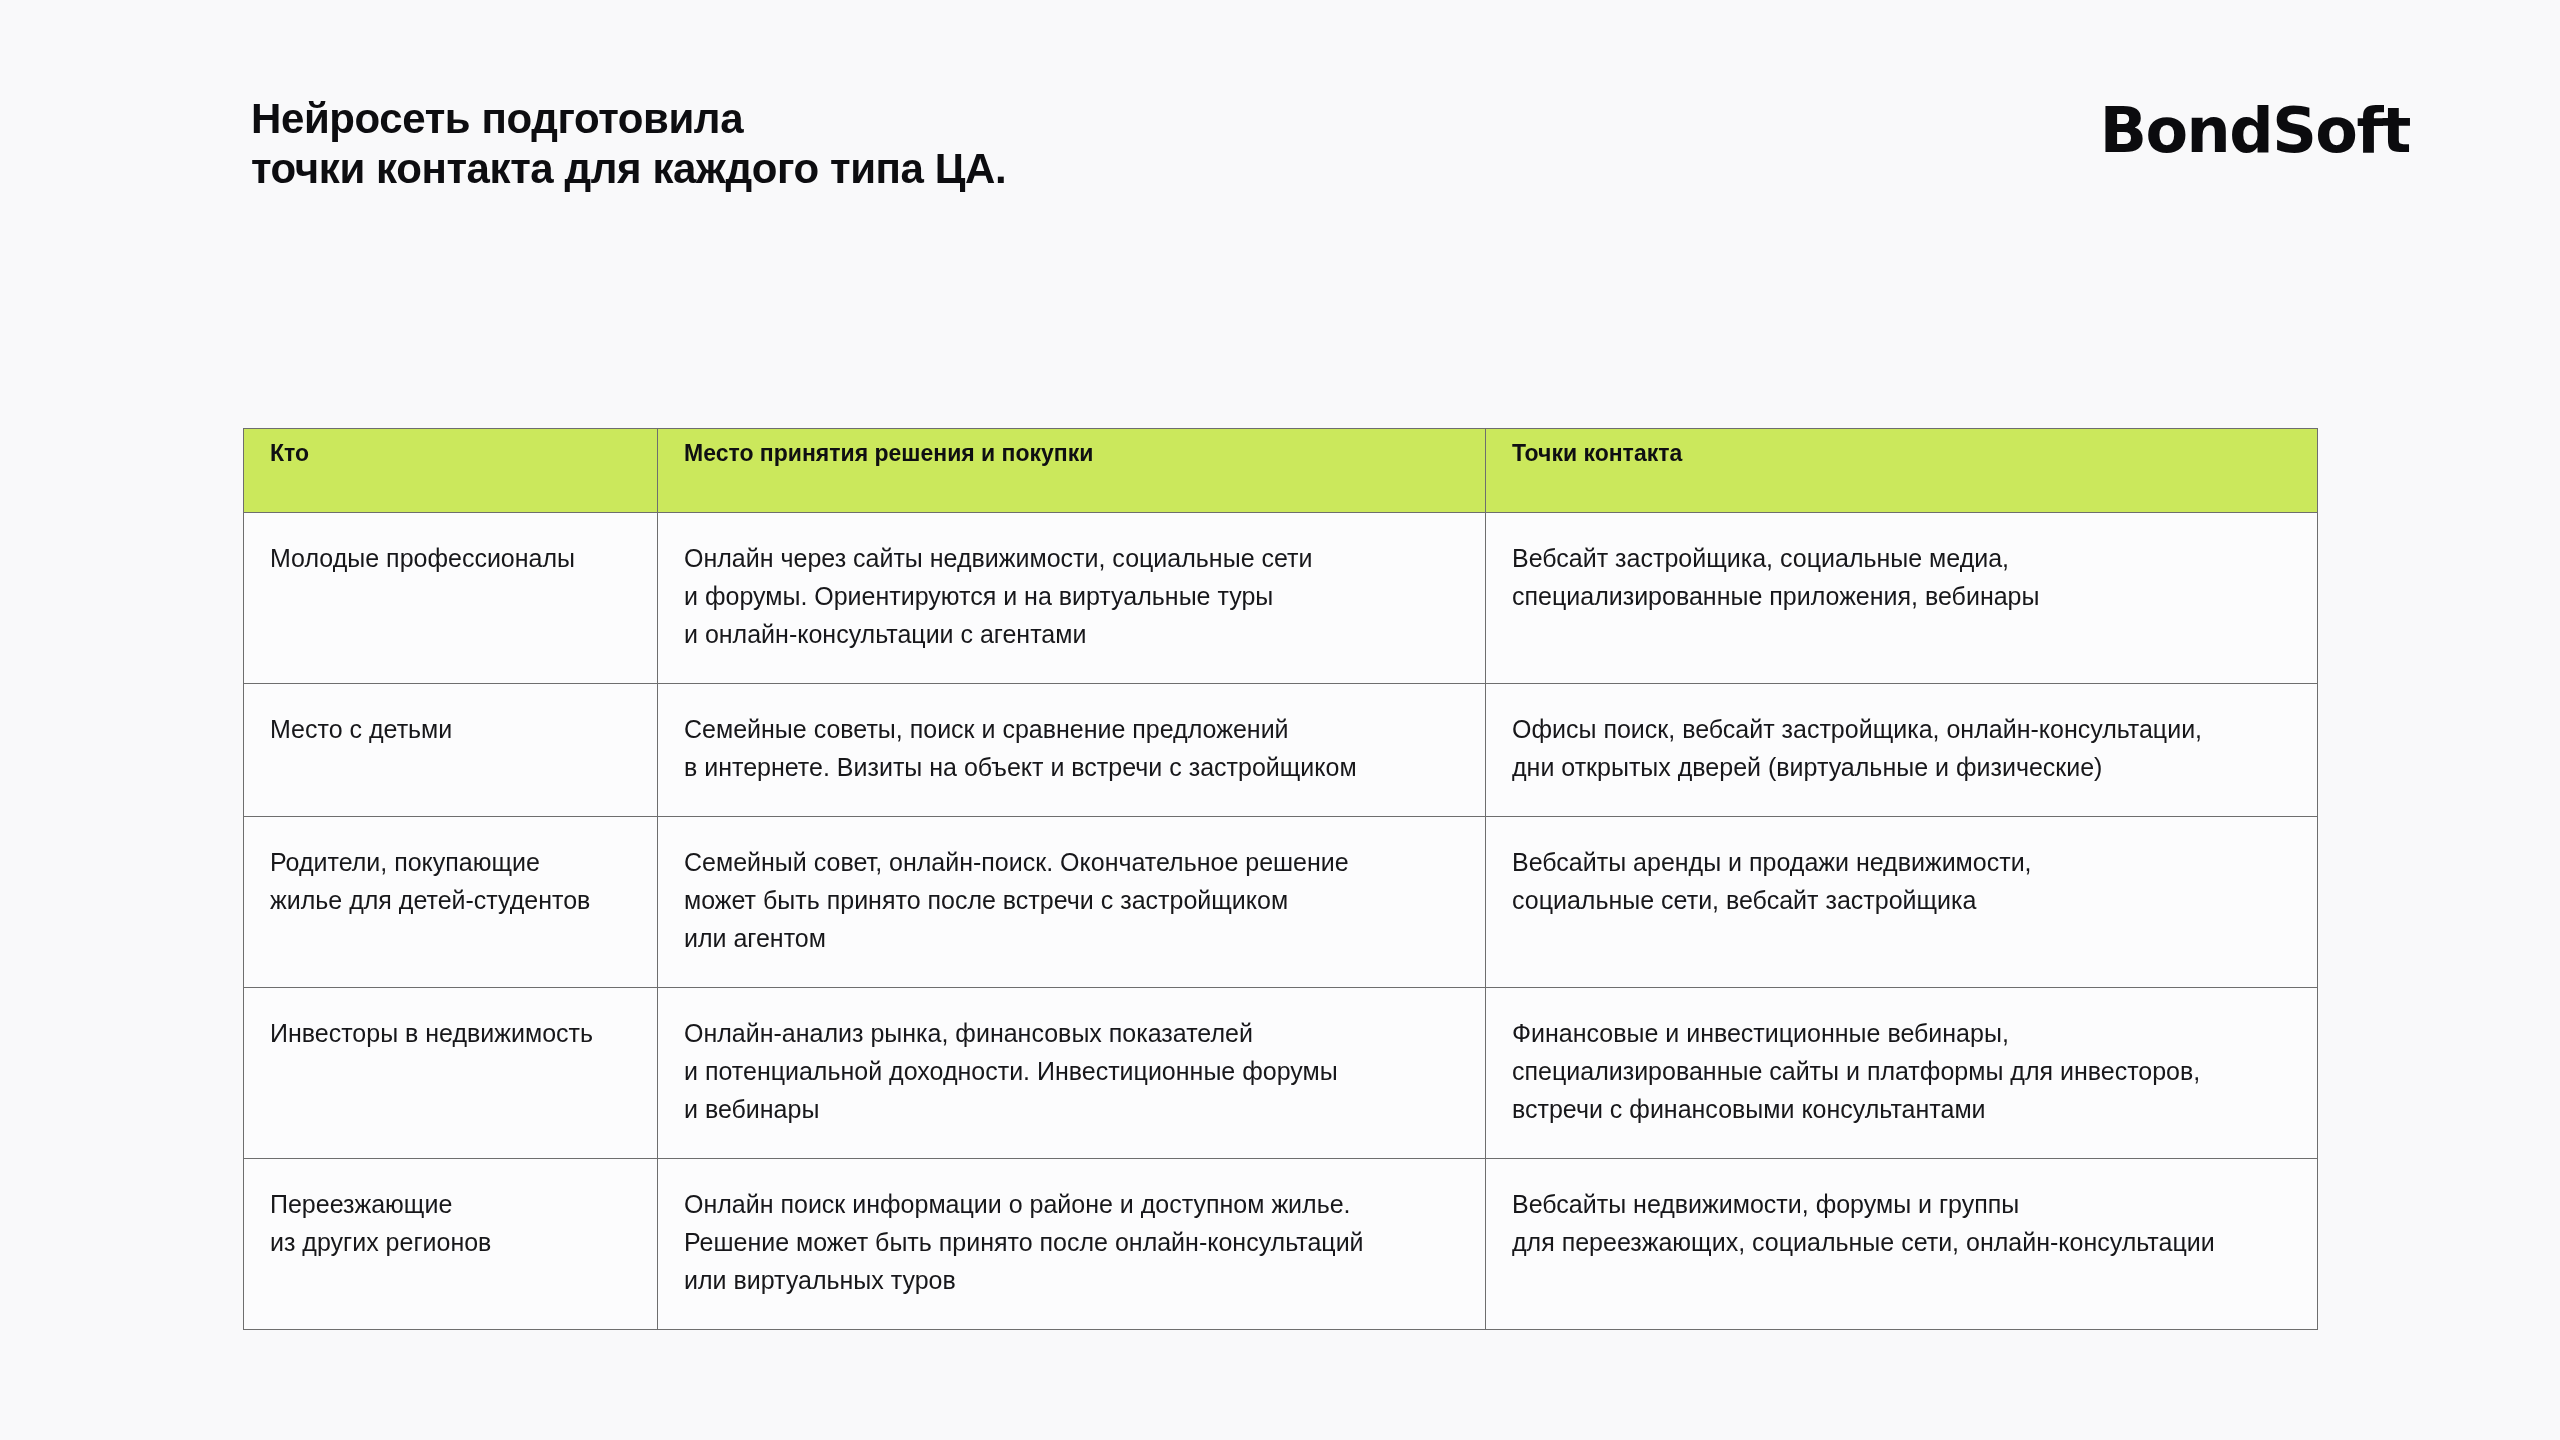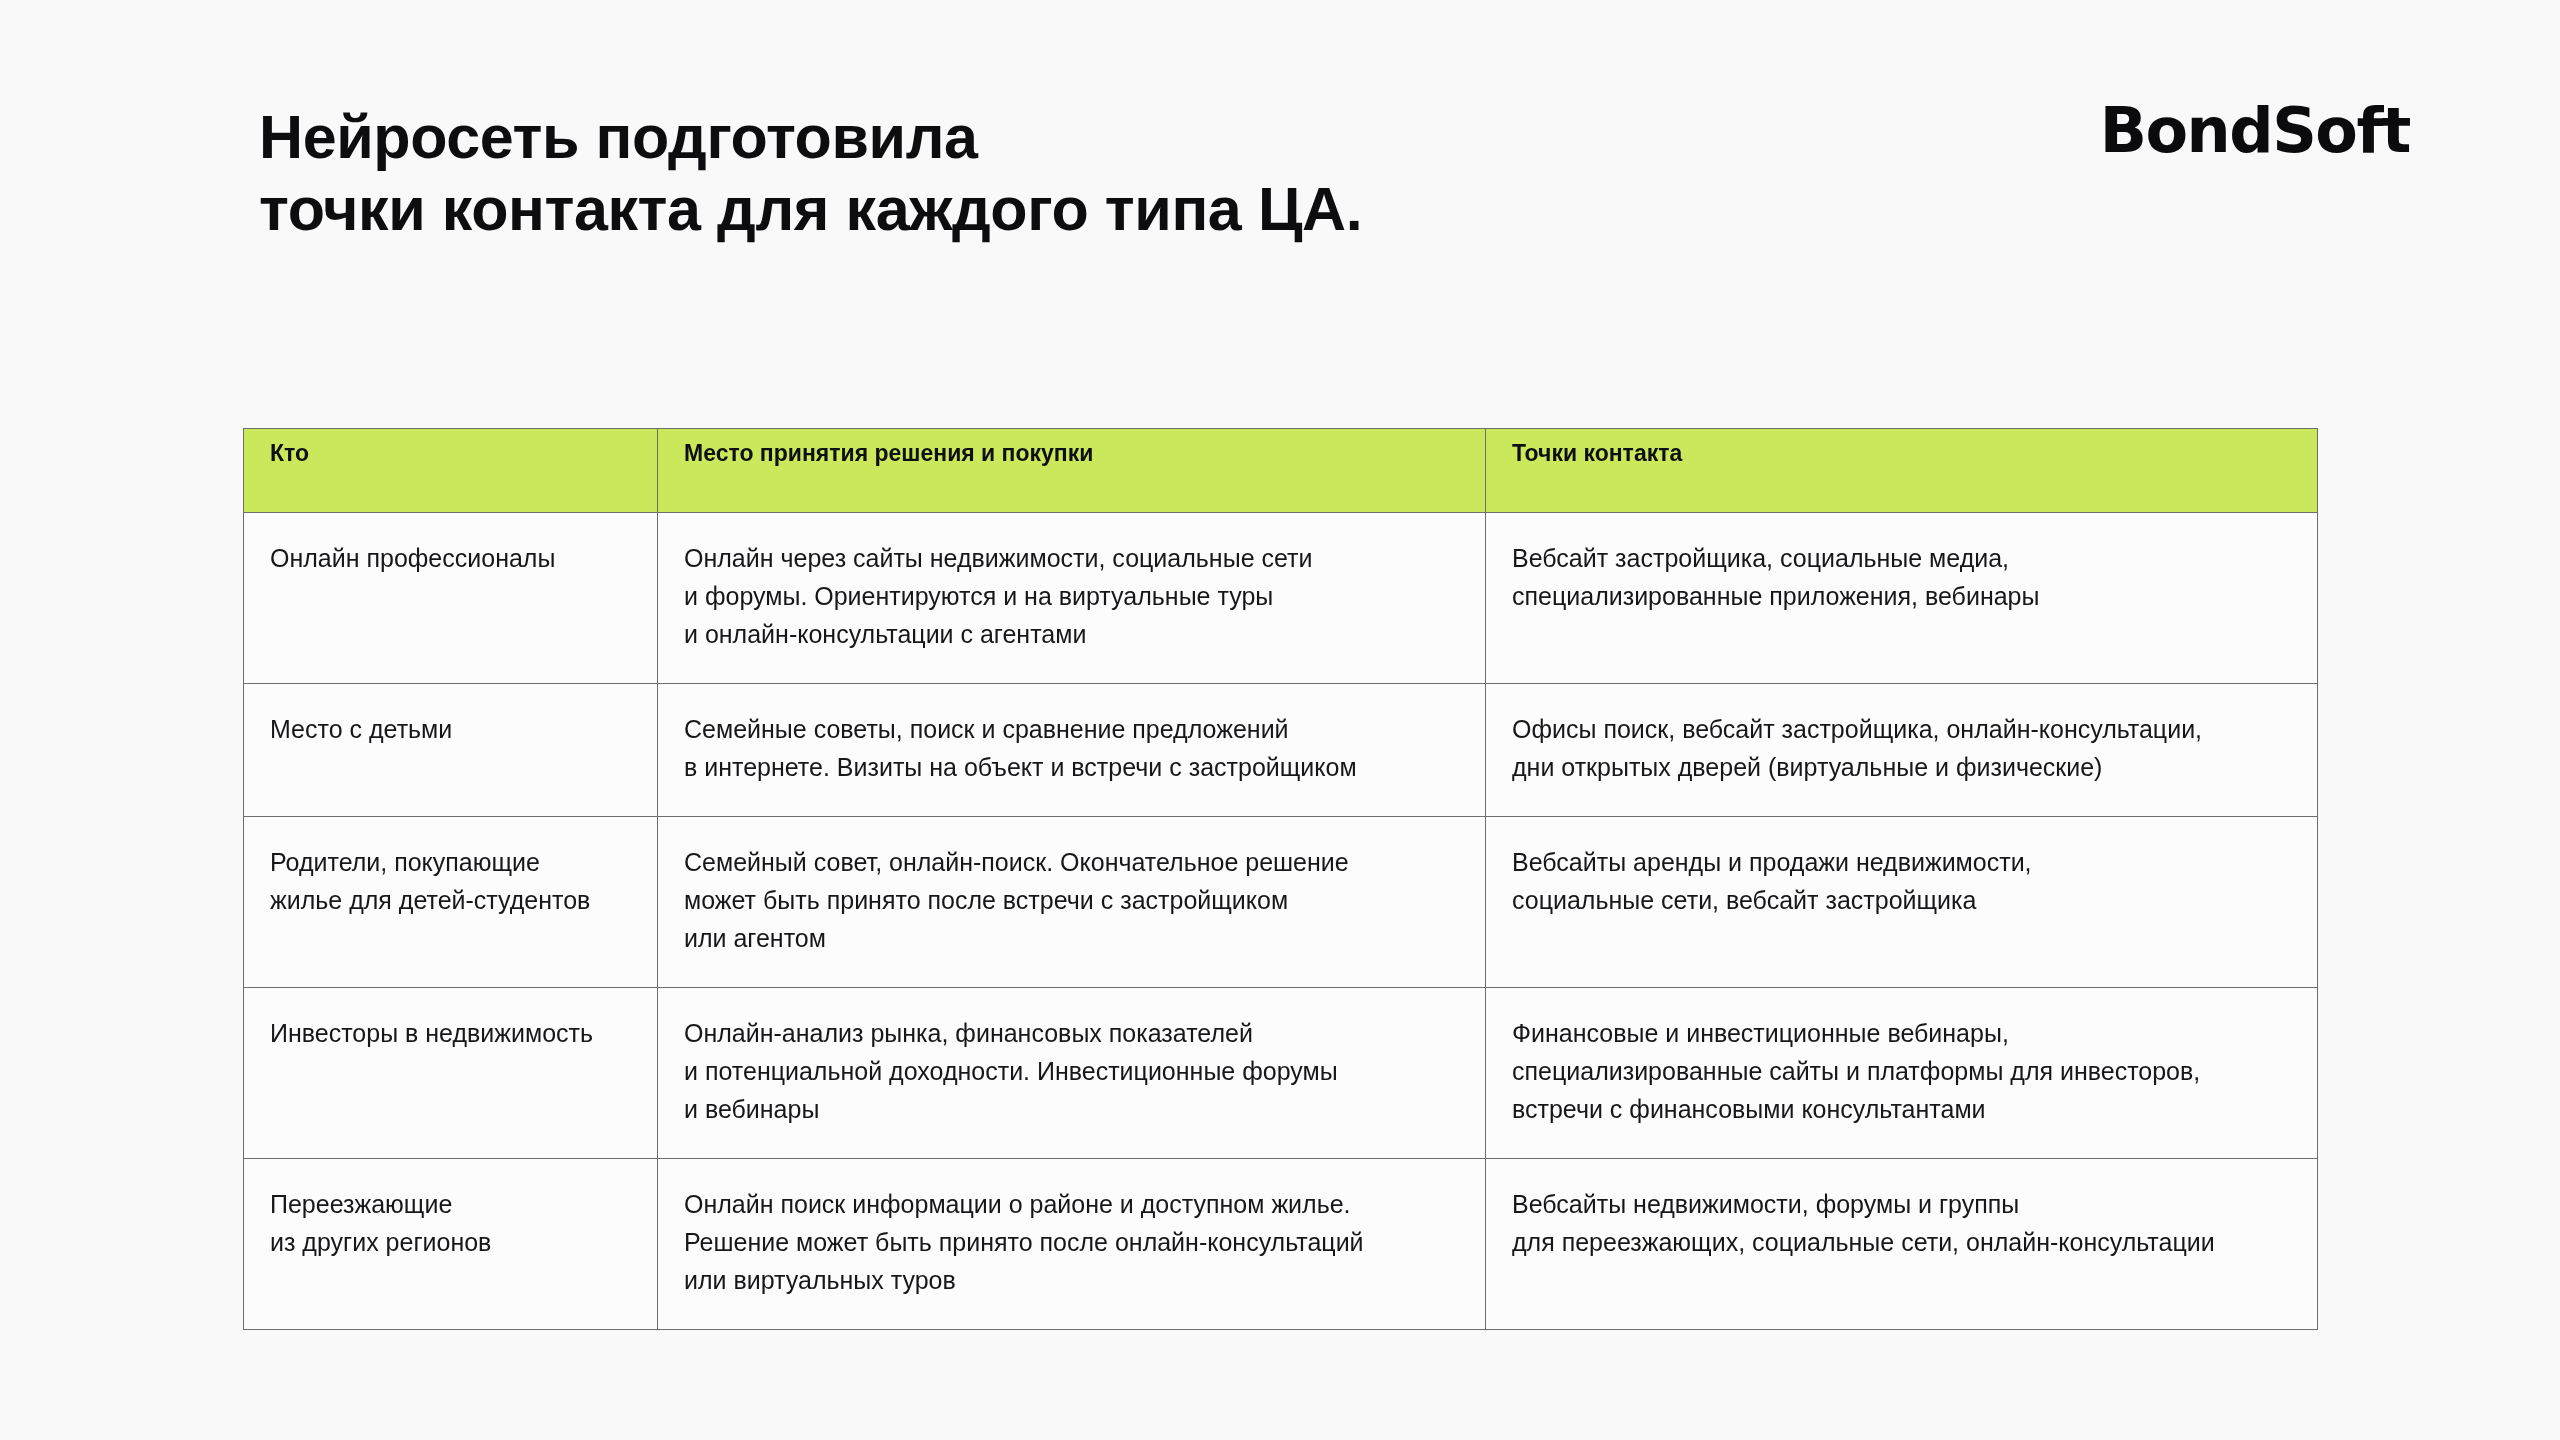--- a/index.html
+++ b/index.html
@@ -25,26 +25,26 @@
   .header {
     position: absolute;
     left: 243px;
     top: 86px;
     right: 148px;
     display: flex;
     align-items: flex-start;
     justify-content: space-between;
   }
   .page-title {
-    font-size: 61px;
+    font-size: 42px;
     line-height: 1.18;
     font-weight: 700;
     letter-spacing: -0.4px;
     color: #0d0d10;
-    margin: 16px;
+    margin: 8px;
     max-width: 1600px;
     white-space: pre-line;
   }
   .brand-logo {
     font-size: 62px;
     font-weight: 700;
     letter-spacing: -1.5px;
     color: #0b0b0e;
     line-height: 1;
     padding-top: 6px;
@@ -119,21 +119,21 @@
       </colgroup>
       <thead>
         <tr>
           <th>Кто</th>
           <th>Место принятия решения и покупки</th>
           <th>Точки контакта</th>
         </tr>
       </thead>
       <tbody>
         <tr>
-          <td>Онлайн профессионалы</td>
+          <td>Молодые профессионалы</td>
           <td>Онлайн через сайты недвижимости, социальные сети
 и форумы. Ориентируются и на виртуальные туры
 и онлайн-консультации с агентами</td>
           <td>Вебсайт застройщика, социальные медиа,
 специализированные приложения, вебинары</td>
         </tr>
         <tr>
           <td>Место с детьми</td>
           <td>Семейные советы, поиск и сравнение предложений
 в интернете. Визиты на объект и встречи с застройщиком</td>

